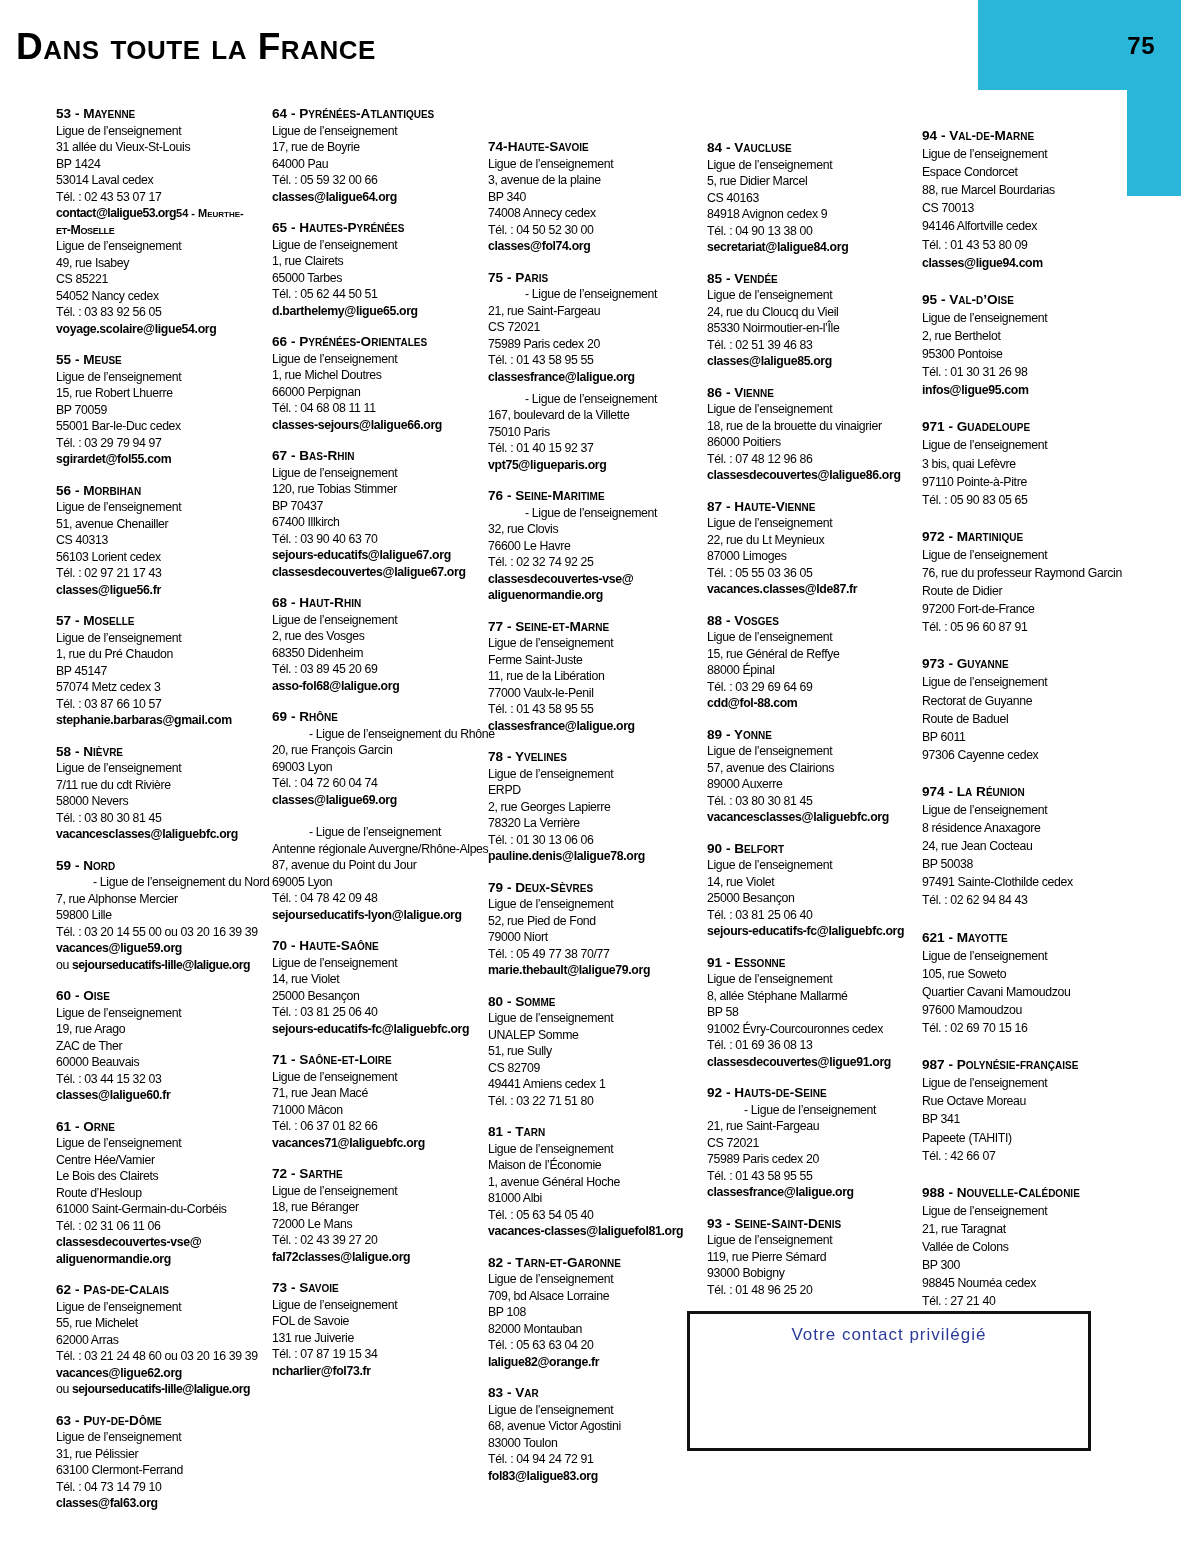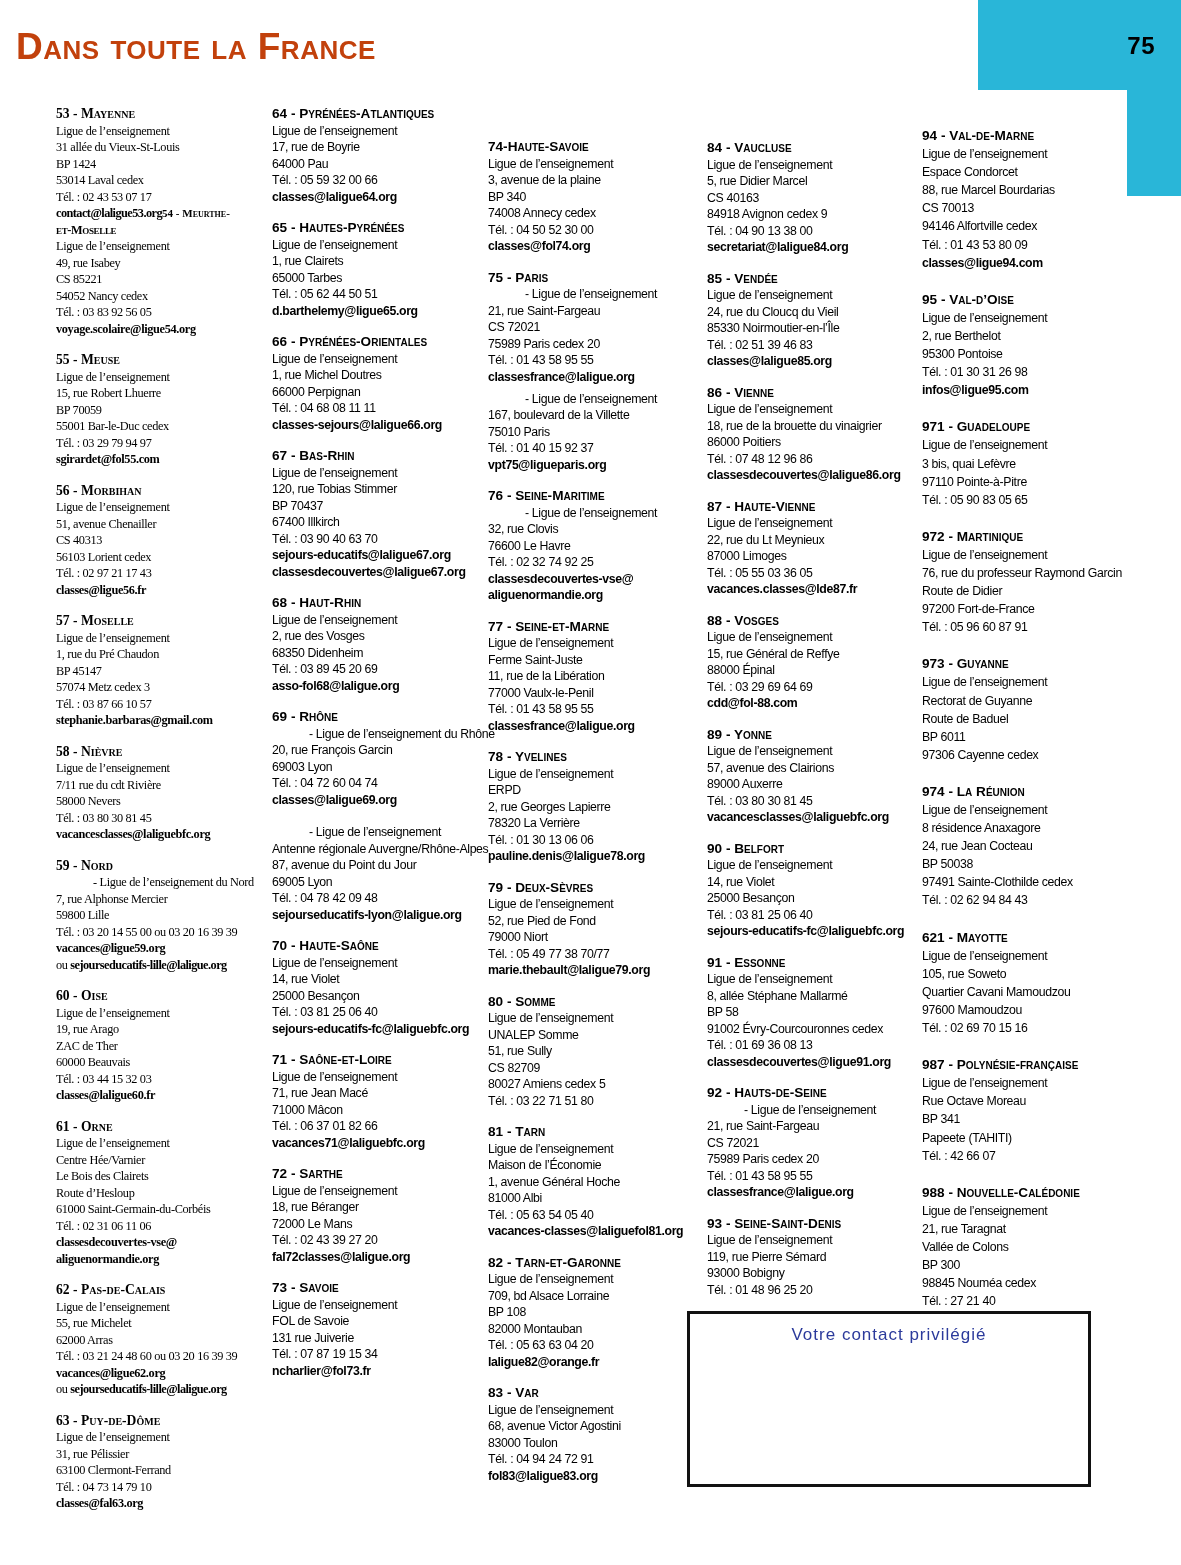--- a/index.html
+++ b/index.html
@@ -3,32 +3,32 @@
 <meta charset="utf-8">
 <style>
   html,body { margin:0; padding:0; background:#ffffff; }
   .page {
     position:relative; width:1181px; height:1565px; background:#ffffff;
     font-family:"Liberation Sans", sans-serif; color:#000; overflow:hidden;
   }
   
   .page-title {
     position:absolute; left:16px; top:26px; margin:0;
-    font-size:37px; font-weight:bold; color:#c2410c;
+    font-size:37px; font-weight:bold; color:#000000;
     font-variant:small-caps; letter-spacing:0.5px; white-space:nowrap;
   }
   .corner-band { position:absolute; top:0; right:0; width:203px; height:90px; background:#29b6d8; }
   .corner-tail { position:absolute; top:0; right:0; width:54px; height:196px; background:#29b6d8; }
   .page-number {
     position:absolute; top:32px; right:26px; color:#000000;
     font-size:24px; font-weight:bold; letter-spacing:0.5px;
   }
   
   .col { position:absolute; width:213px; }
-  #c1 { left:56px;  top:106px;font-family:Liberation Serif, serif; }
+  #c1 { left:56px;  top:106px; }
   #c2 { left:272px; top:106px; }
   #c3 { left:488px; top:139px; }
   #c4 { left:707px; top:140px; }
   #c5 { left:922px; top:127px; }
   .entry { margin:0 0 15px 0; }
   .entry h3 {
     margin:0; font-size:13.6px; line-height:16.5px; font-weight:bold;
     font-variant:small-caps; letter-spacing:0; white-space:nowrap;
   }
   .entry p {
@@ -37,21 +37,21 @@
   }
   #c5 .entry h3, #c5 .entry p { line-height:18.1px; }
   #c5 .entry { margin-bottom:19px; }
   .entry.tight { margin-bottom:0; }
   .bold { font-weight:bold; letter-spacing:-0.55px; }
   .head { font-weight:bold; font-variant:small-caps; font-size:11px; letter-spacing:0; }
   .dash { text-indent:-7px;padding-left:44px; }
   .gap { width:1px; }
   
   .contact-box {
-    position:absolute; left:687px; top:1311px; width:404px; height:176px;
+    position:absolute; left:687px; top:1311px; width:404px; height:140px;
     border:3px solid #111; box-sizing:border-box;
   }
   .contact-label {
     margin-top:11px; text-align:center; color:#2b3a9b;
     font-size:17px; letter-spacing:1px;
   }
 </style>
 </head>
 <body>
 
@@ -310,21 +310,21 @@
         <p>79000 Niort</p>
         <p>Tél. : 05 49 77 38 70/77</p>
         <p class="bold">marie.thebault@laligue79.org</p>
       </div>
       <div class="entry">
         <h3>80 - Somme</h3>
         <p>Ligue de l’enseignement</p>
         <p>UNALEP Somme</p>
         <p>51, rue Sully</p>
         <p>CS 82709</p>
-        <p>80027 Amiens cedex 5</p>
+        <p>49441 Amiens cedex 1</p>
         <p>Tél. : 03 22 71 51 80</p>
       </div>
       <div class="entry">
         <h3>81 - Tarn</h3>
         <p>Ligue de l’enseignement</p>
         <p>Maison de l’Économie</p>
         <p>1, avenue Général Hoche</p>
         <p>81000 Albi</p>
         <p>Tél. : 05 63 54 05 40</p>
         <p class="bold">vacances-classes@laliguefol81.org</p>

